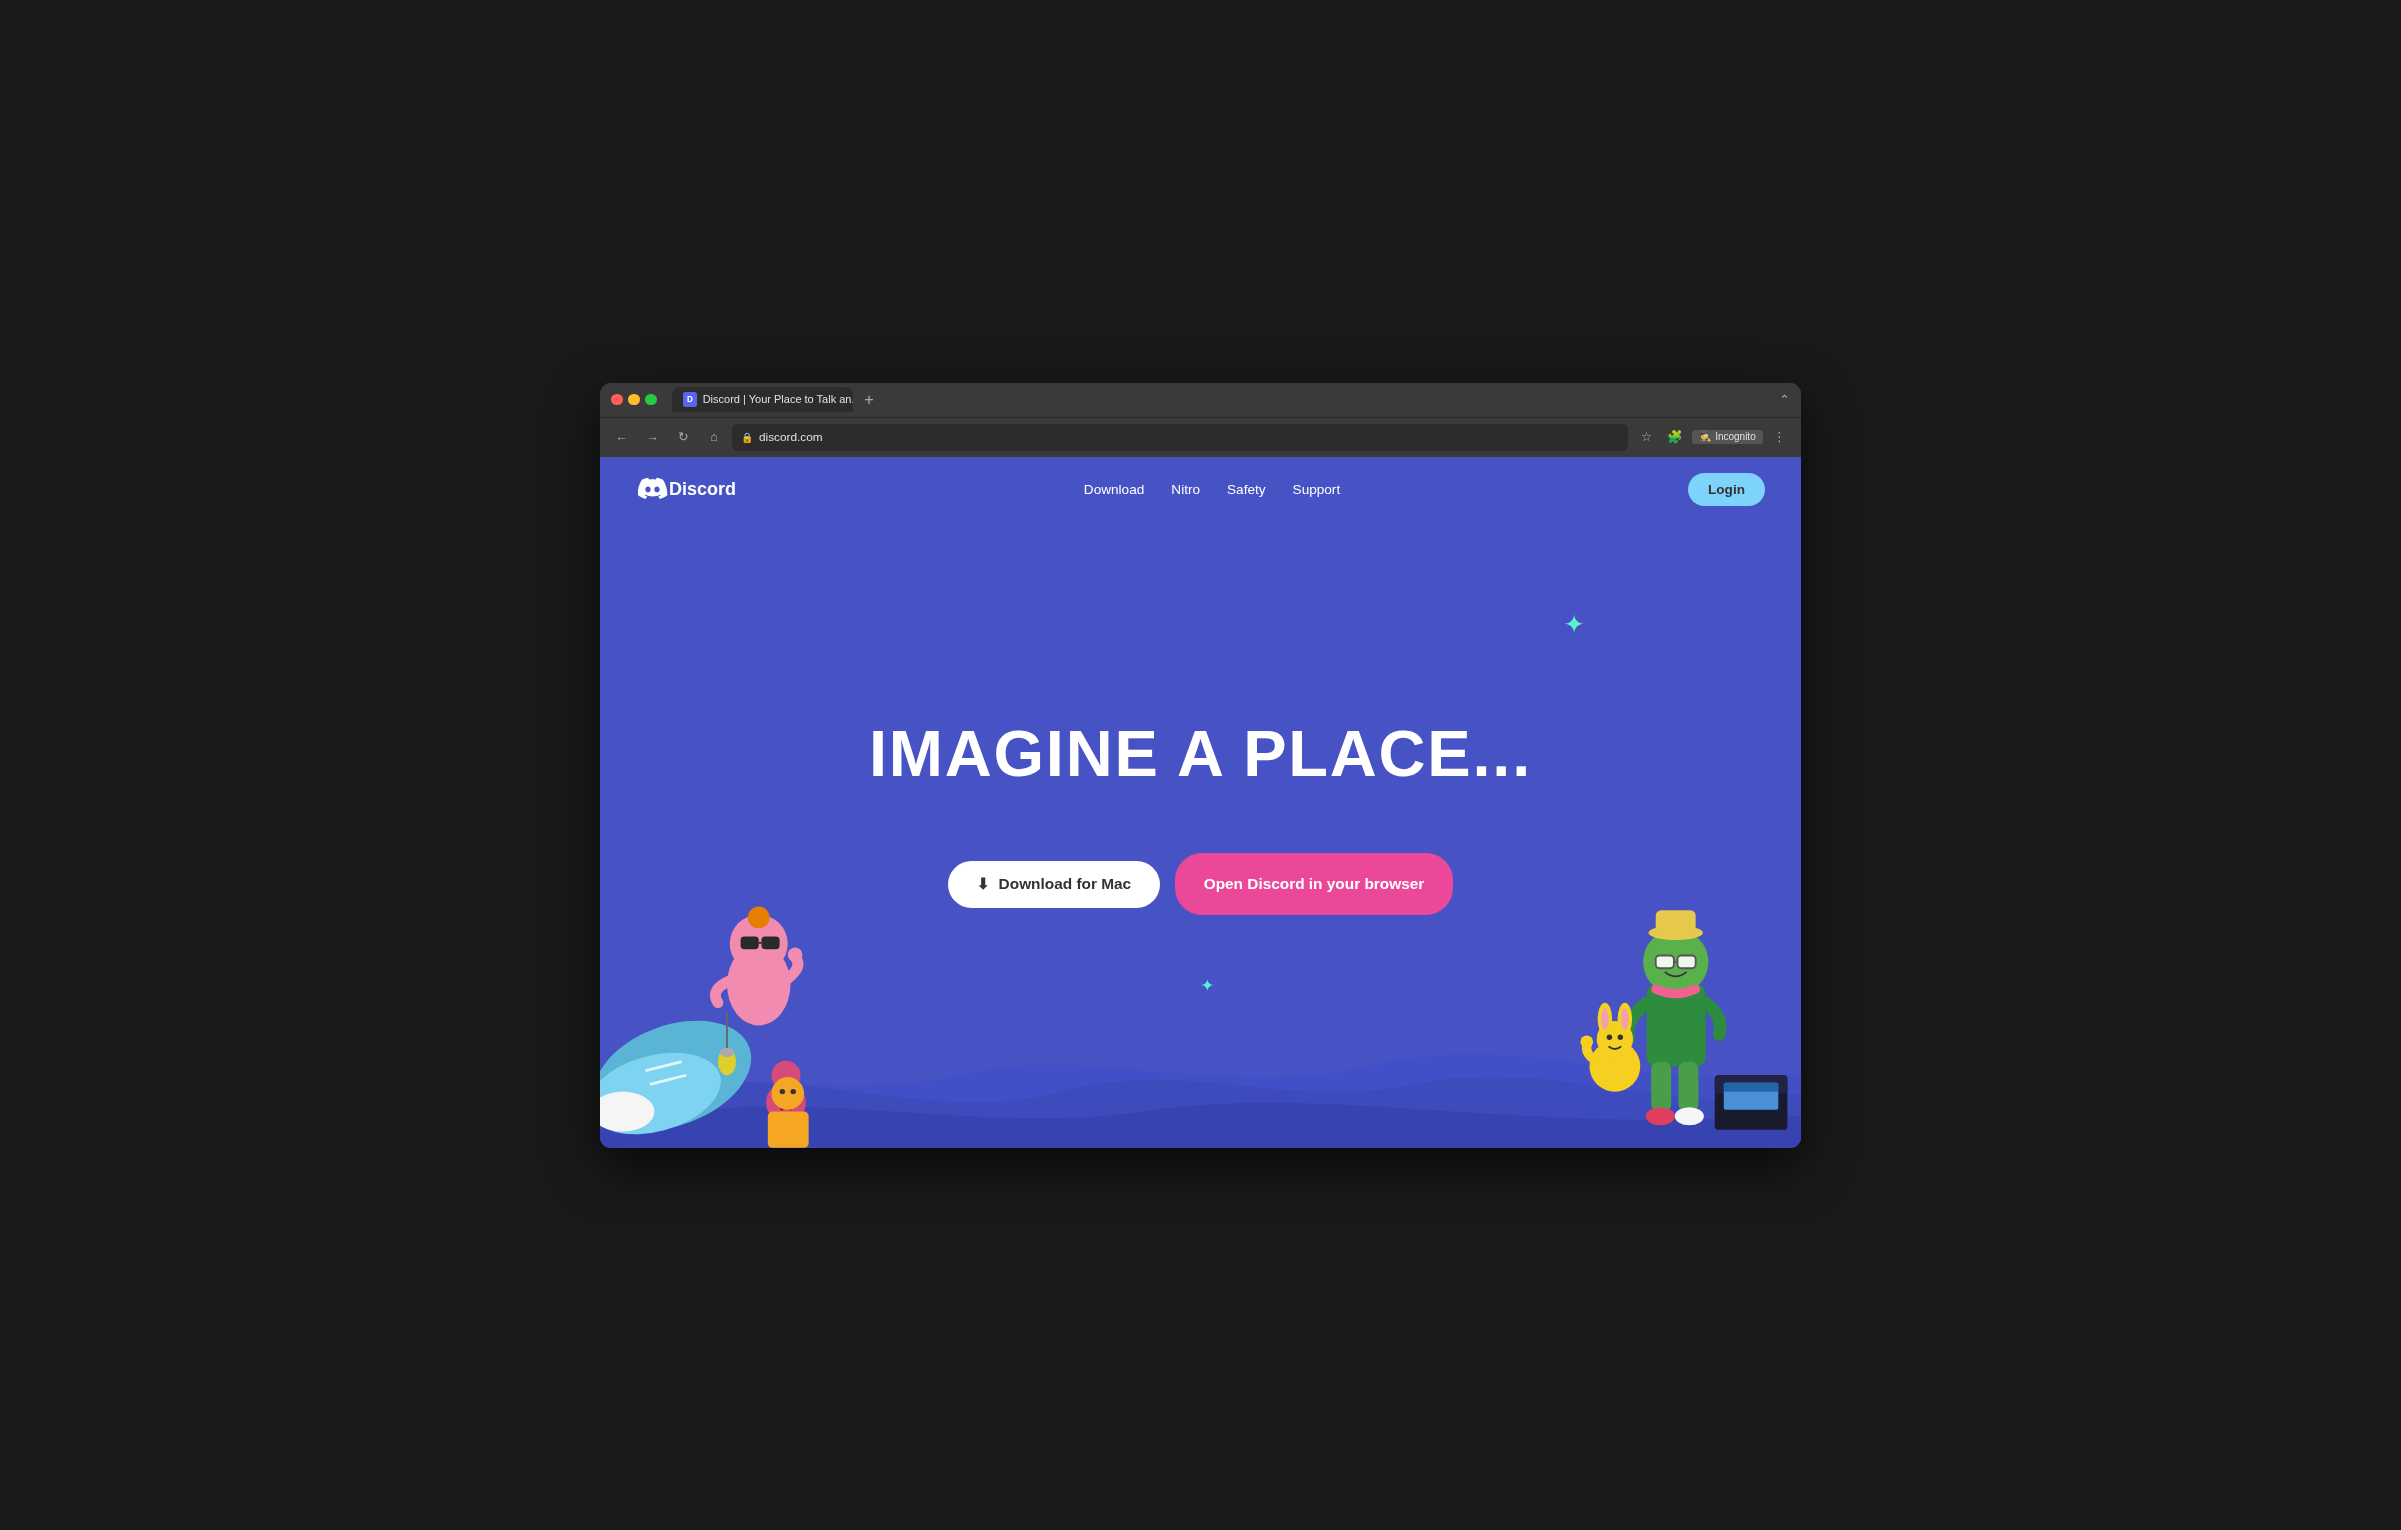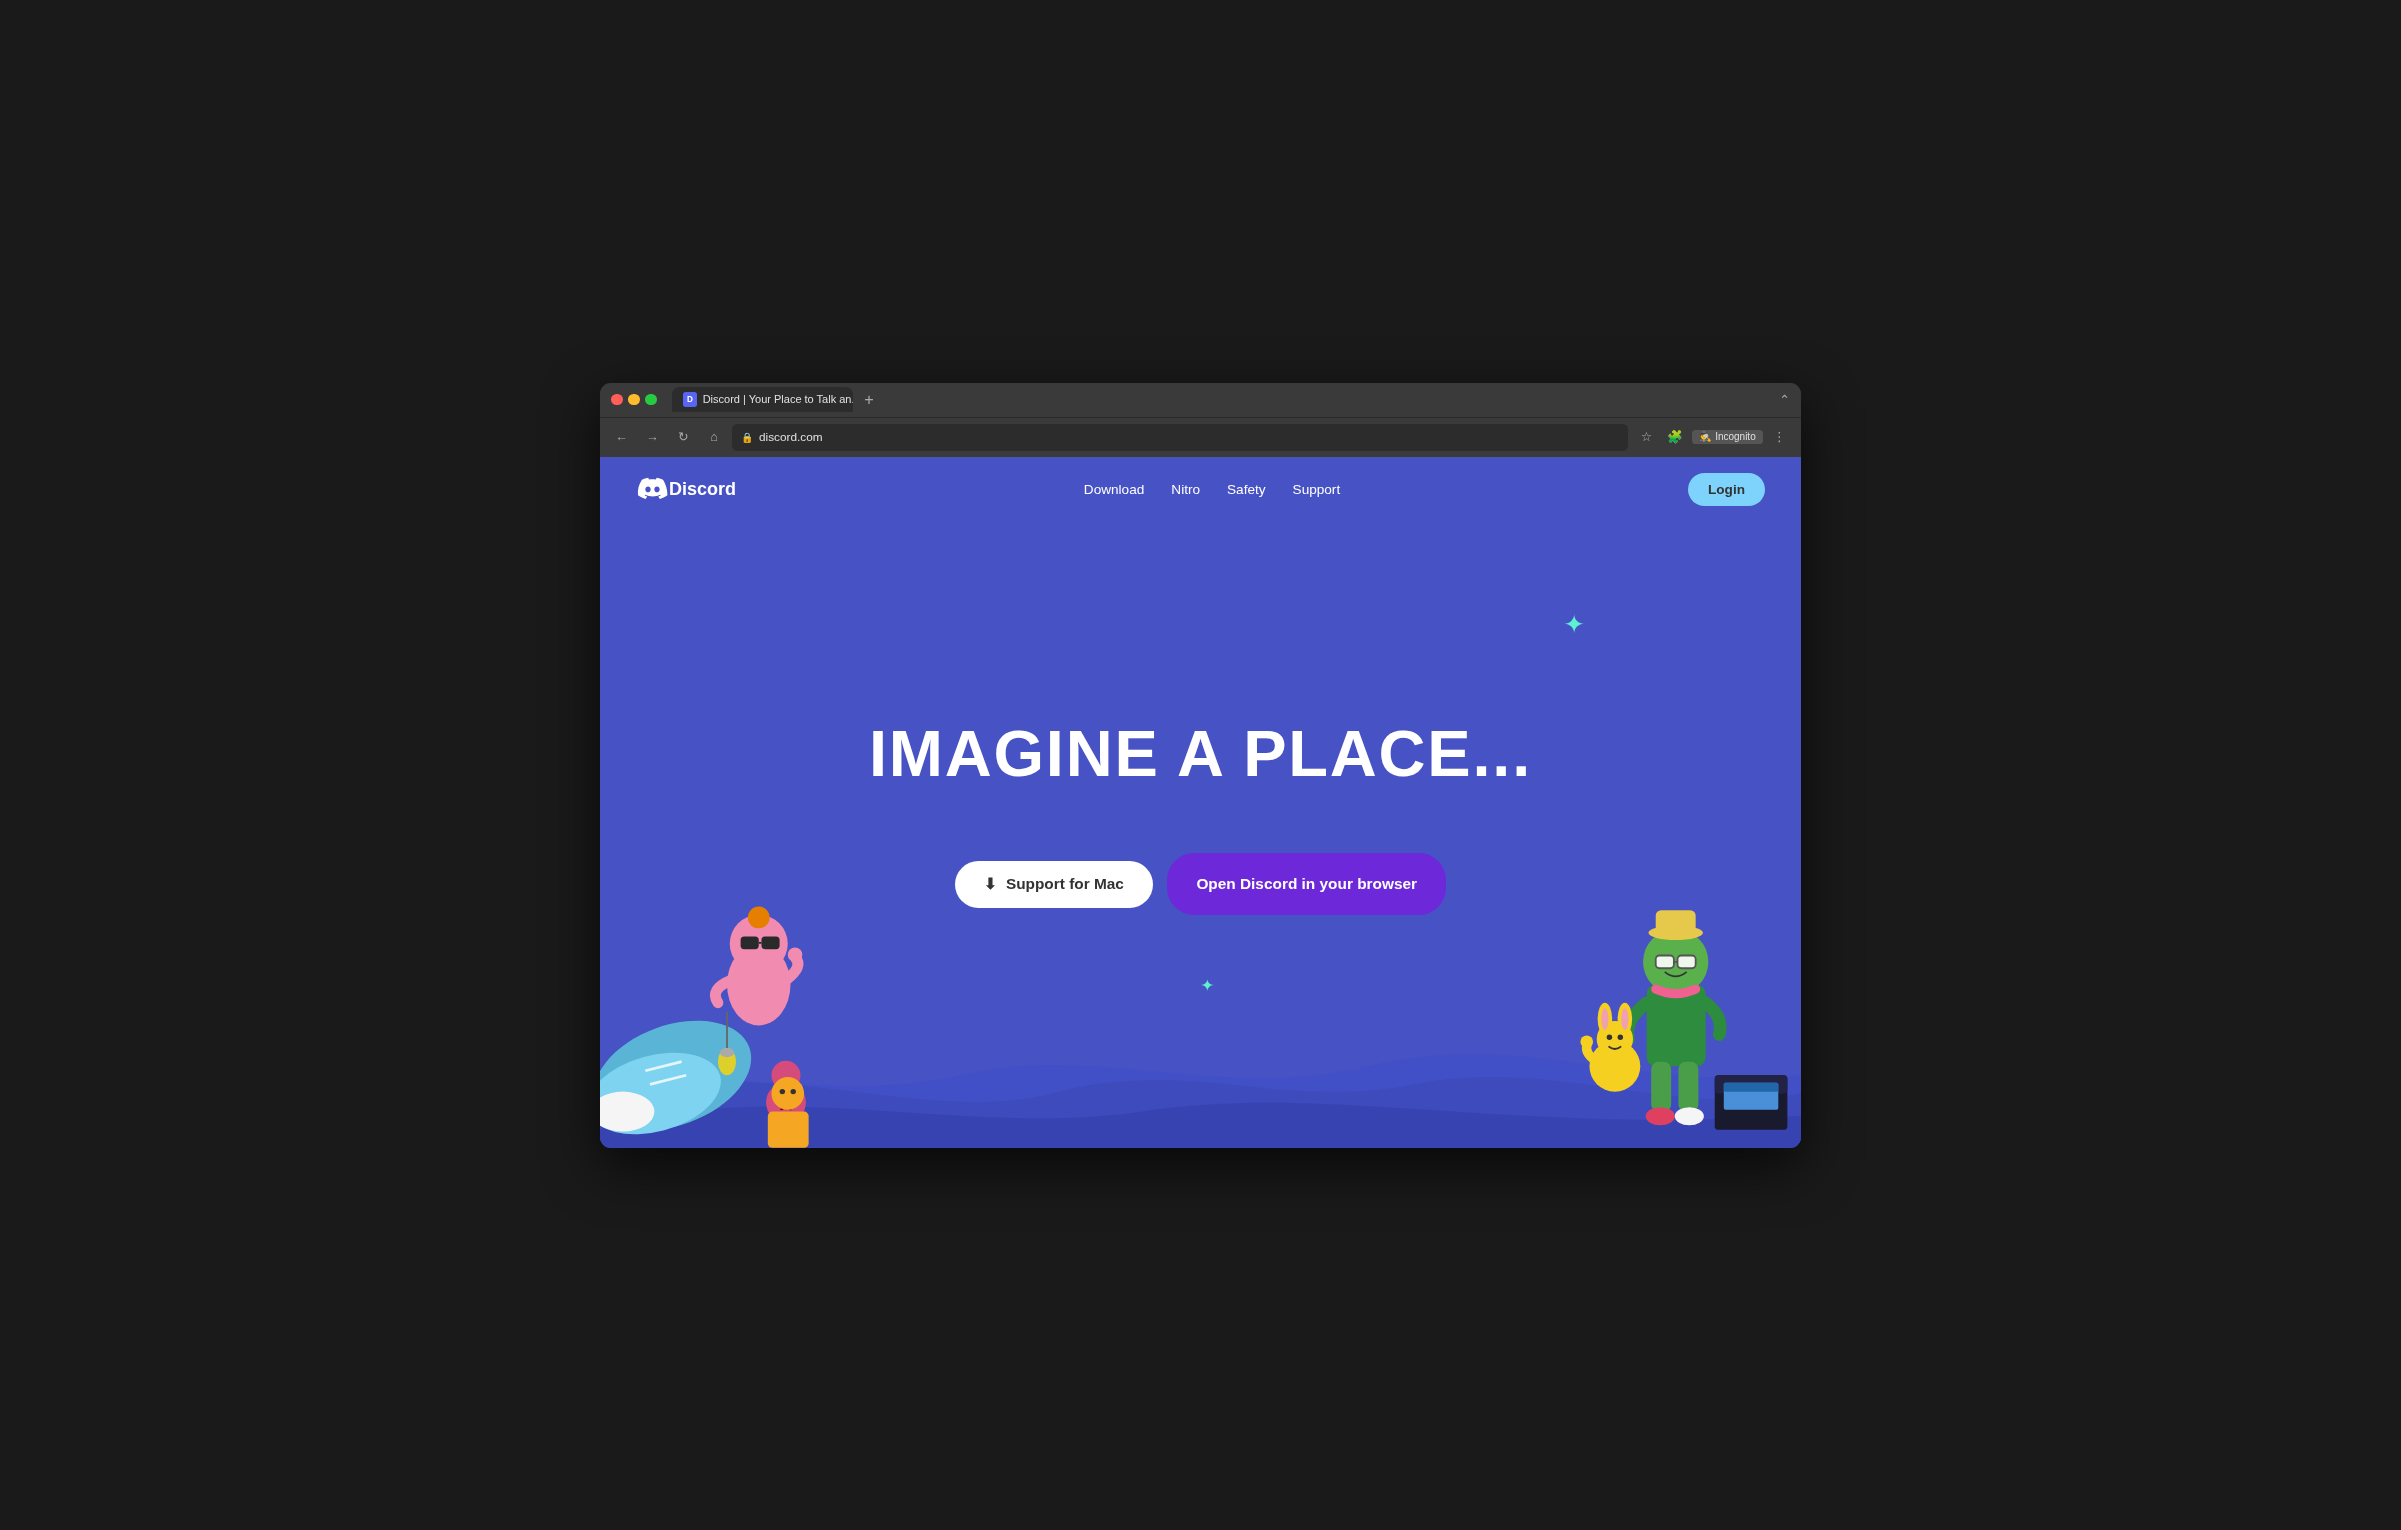--- a/index.html
+++ b/index.html
@@ -265,21 +265,21 @@
       border-radius: 27px;
       padding: 14.5px 29px;
       font-size: 15.4px;
       font-weight: 600;
       cursor: pointer;
       display: flex;
       align-items: center;
       gap: 9px;
     }
     .btn-browser {
-      background: #6d28d9;
+      background: #ec4899;
       color: white;
       border: none;
       border-radius: 27px;
       padding: 22px 29px;
       font-size: 15.4px;
       font-weight: 600;
       cursor: pointer;
     }
 
     
@@ -383,21 +383,21 @@
       </div>
 
       <button class="discord-login-btn">Login</button>
     </nav>
 
     <div class="hero-section">
       <h1 class="hero-title">IMAGINE A PLACE...</h1>
       <div class="hero-buttons">
         <button class="btn-download">
           <span>⬇</span>
-          <span>Support for Mac</span>
+          <span>Download for Mac</span>
         </button>
         <button class="btn-browser">Open Discord in your browser</button>
       </div>
     </div>
 
     <div class="sparkle sparkle-1">✦</div>
     <div class="sparkle sparkle-2">✦</div>
 
     <svg class="hills-svg" viewBox="0 0 1324 200" preserveAspectRatio="none" xmlns="http://www.w3.org/2000/svg">
       <path d="M0,160 C150,80 350,180 500,140 C650,100 750,160 900,130 C1050,100 1200,170 1324,140 L1324,200 L0,200 Z" fill="#3b44a9" opacity="0.7"></path>

